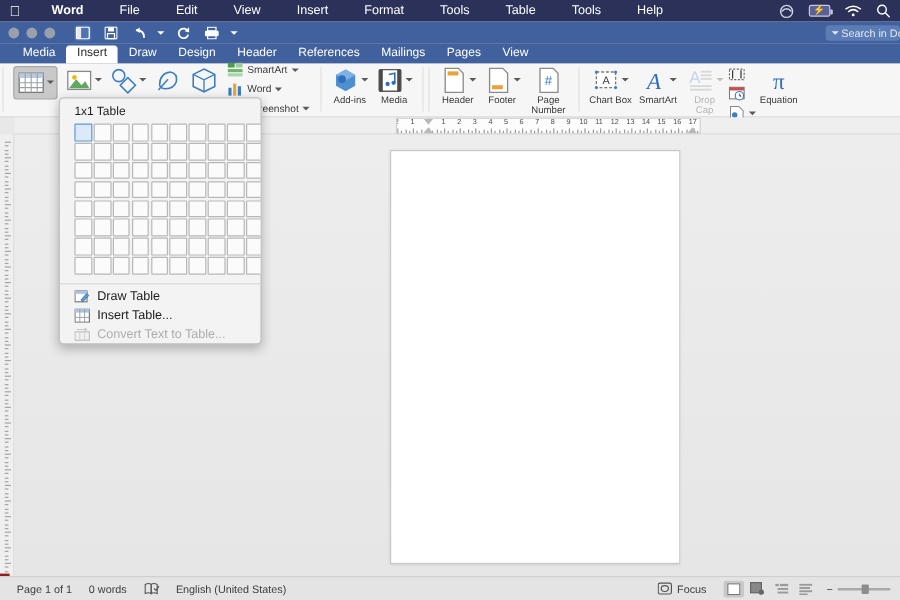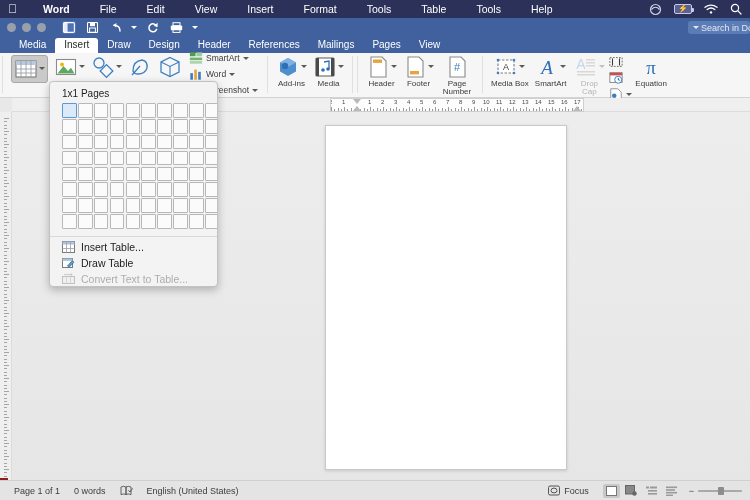--- a/index.html
+++ b/index.html
@@ -487,21 +487,21 @@
           <svg class="gico" viewBox="0 0 24 24">
             <rect x="4" y="5" width="16" height="13" fill="#ffffff" stroke="#7a7a7a" stroke-width="1.1" stroke-dasharray="2.4 1.6"></rect>
             <text x="12" y="15" font-size="9" fill="#3a3a3a" text-anchor="middle" font-family="Liberation Sans, sans-serif">A</text>
             <circle cx="4" cy="5" r="1.3" fill="#3d7fc1"></circle>
               <circle cx="20" cy="5" r="1.3" fill="#3d7fc1"></circle>
             <circle cx="4" cy="18" r="1.3" fill="#3d7fc1"></circle>
               <circle cx="20" cy="18" r="1.3" fill="#3d7fc1"></circle>
           </svg>
           <span class="caret"></span>
         </div>
-        <div class="lbl">Media Box</div>
+        <div class="lbl">Chart Box</div>
       </div>
       <div class="ritem">
         <div class="bigbtn">
           <svg class="gico" viewBox="0 0 24 24">
             <text x="12" y="19" font-size="19" fill="#2e6fb7" text-anchor="middle" font-style="italic" font-family="Liberation Serif, serif">A</text>
           </svg>
           <span class="caret"></span>
         </div>
         <div class="lbl">SmartArt</div>
       </div>
@@ -775,21 +775,21 @@
           <span class="indentmark" style="left: 22px; top: 0px; border-top: 5px solid rgb(185, 185, 185);"></span>
           <span class="indentmark" style="left: 22px; bottom: 0px; border-bottom: 5px solid rgb(185, 185, 185);"></span>
           <span class="indentmark" style="left: 242px; bottom: 0px; border-bottom: 5px solid rgb(185, 185, 185);"></span>
         </div>
     </div>
 
     <div class="page"></div>
   </div>
 
   <div class="dropdown">
-    <div class="dd-title">1x1 Pages</div>
+    <div class="dd-title">1x1 Table</div>
     <div class="grid" id="tblgrid" style="grid-template-columns: repeat(10, 14.7px);">
         <div class="cell on"></div>
         <div class="cell"></div>
         <div class="cell"></div>
         <div class="cell"></div>
         <div class="cell"></div>
         <div class="cell"></div>
         <div class="cell"></div>
         <div class="cell"></div>
         <div class="cell"></div>
@@ -859,37 +859,37 @@
         <div class="cell"></div>
         <div class="cell"></div>
         <div class="cell"></div>
         <div class="cell"></div>
         <div class="cell"></div>
         <div class="cell"></div>
         <div class="cell"></div>
         <div class="cell"></div>
       </div>
     <div class="dd-sep"></div>
+    <div class="dd-item">
+      <svg class="dd-ico" viewBox="0 0 13 12">
+        <rect x="0.5" y="1.5" width="10" height="9" fill="#ffffff" stroke="#7a7a7a" stroke-width="1"></rect>
+        <rect x="0.5" y="1.5" width="10" height="2.4" fill="#aac4e0"></rect>
+        <path d="M7 10.5 L12 5.2 L10.2 3.6 L5.4 9 Z" fill="#5b9bd5" stroke="#3a6f9f" stroke-width=".7"></path>
+      </svg>
+      <span>Draw Table</span>
+    </div>
     <div class="dd-item">
       <svg class="dd-ico" viewBox="0 0 13 12">
         <rect x="0.5" y="0.5" width="12" height="11" fill="#ffffff" stroke="#7a7a7a" stroke-width="1"></rect>
         <rect x="0.5" y="0.5" width="12" height="3" fill="#aac4e0"></rect>
         <line x1="4.5" y1="0.5" x2="4.5" y2="11.5" stroke="#9aa0a6" stroke-width=".8"></line>
         <line x1="8.5" y1="0.5" x2="8.5" y2="11.5" stroke="#9aa0a6" stroke-width=".8"></line>
         <line x1="0.5" y1="7.5" x2="12.5" y2="7.5" stroke="#9aa0a6" stroke-width=".8"></line>
       </svg>
       <span>Insert Table...</span>
-    </div>
-    <div class="dd-item">
-      <svg class="dd-ico" viewBox="0 0 13 12">
-        <rect x="0.5" y="1.5" width="10" height="9" fill="#ffffff" stroke="#7a7a7a" stroke-width="1"></rect>
-        <rect x="0.5" y="1.5" width="10" height="2.4" fill="#aac4e0"></rect>
-        <path d="M7 10.5 L12 5.2 L10.2 3.6 L5.4 9 Z" fill="#5b9bd5" stroke="#3a6f9f" stroke-width=".7"></path>
-      </svg>
-      <span>Draw Table</span>
     </div>
     <div class="dd-item dis">
       <svg class="dd-ico" viewBox="0 0 13 12">
         <rect x="0.5" y="3.5" width="12" height="7" fill="#f0f0f0" stroke="#c0c0c0" stroke-width="1"></rect>
         <line x1="4.5" y1="3.5" x2="4.5" y2="10.5" stroke="#cfcfcf" stroke-width=".8"></line>
         <line x1="8.5" y1="3.5" x2="8.5" y2="10.5" stroke="#cfcfcf" stroke-width=".8"></line>
         <path d="M2 1.6 H10 M8.6 0.4 L10.2 1.6 L8.6 2.8" fill="none" stroke="#c9c9c9" stroke-width="1"></path>
       </svg>
       <span>Convert Text to Table...</span>
     </div>

